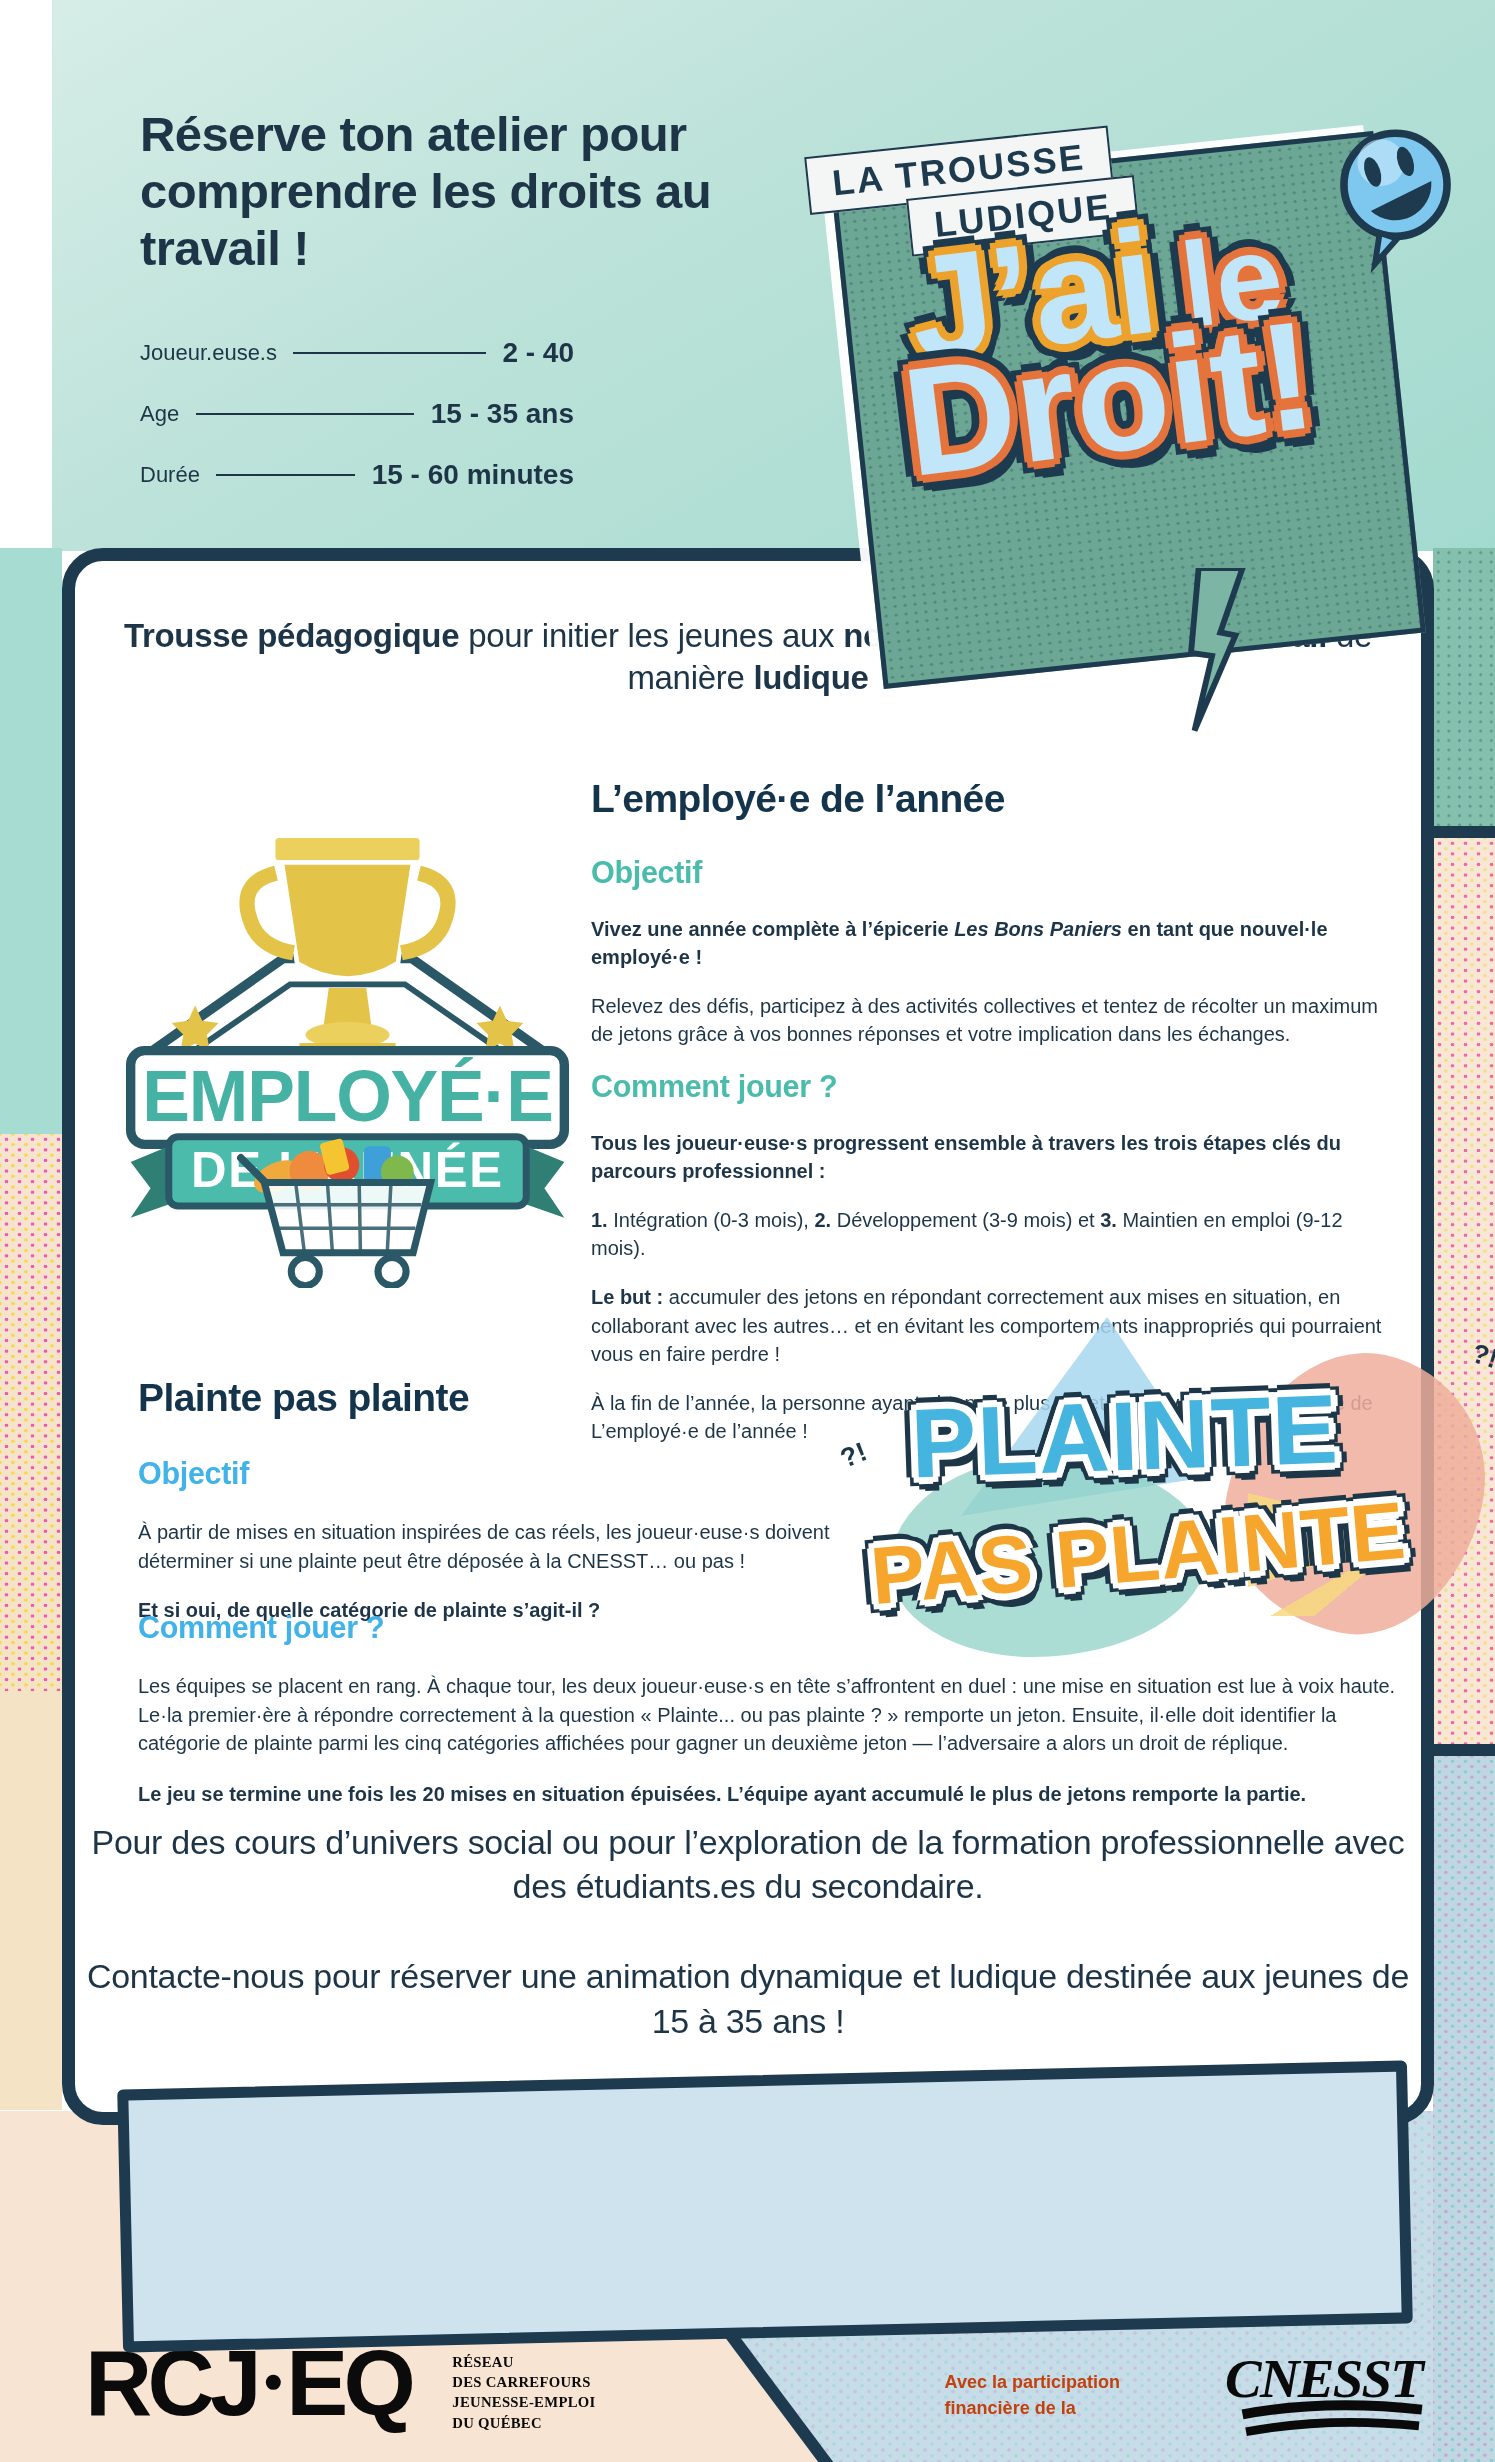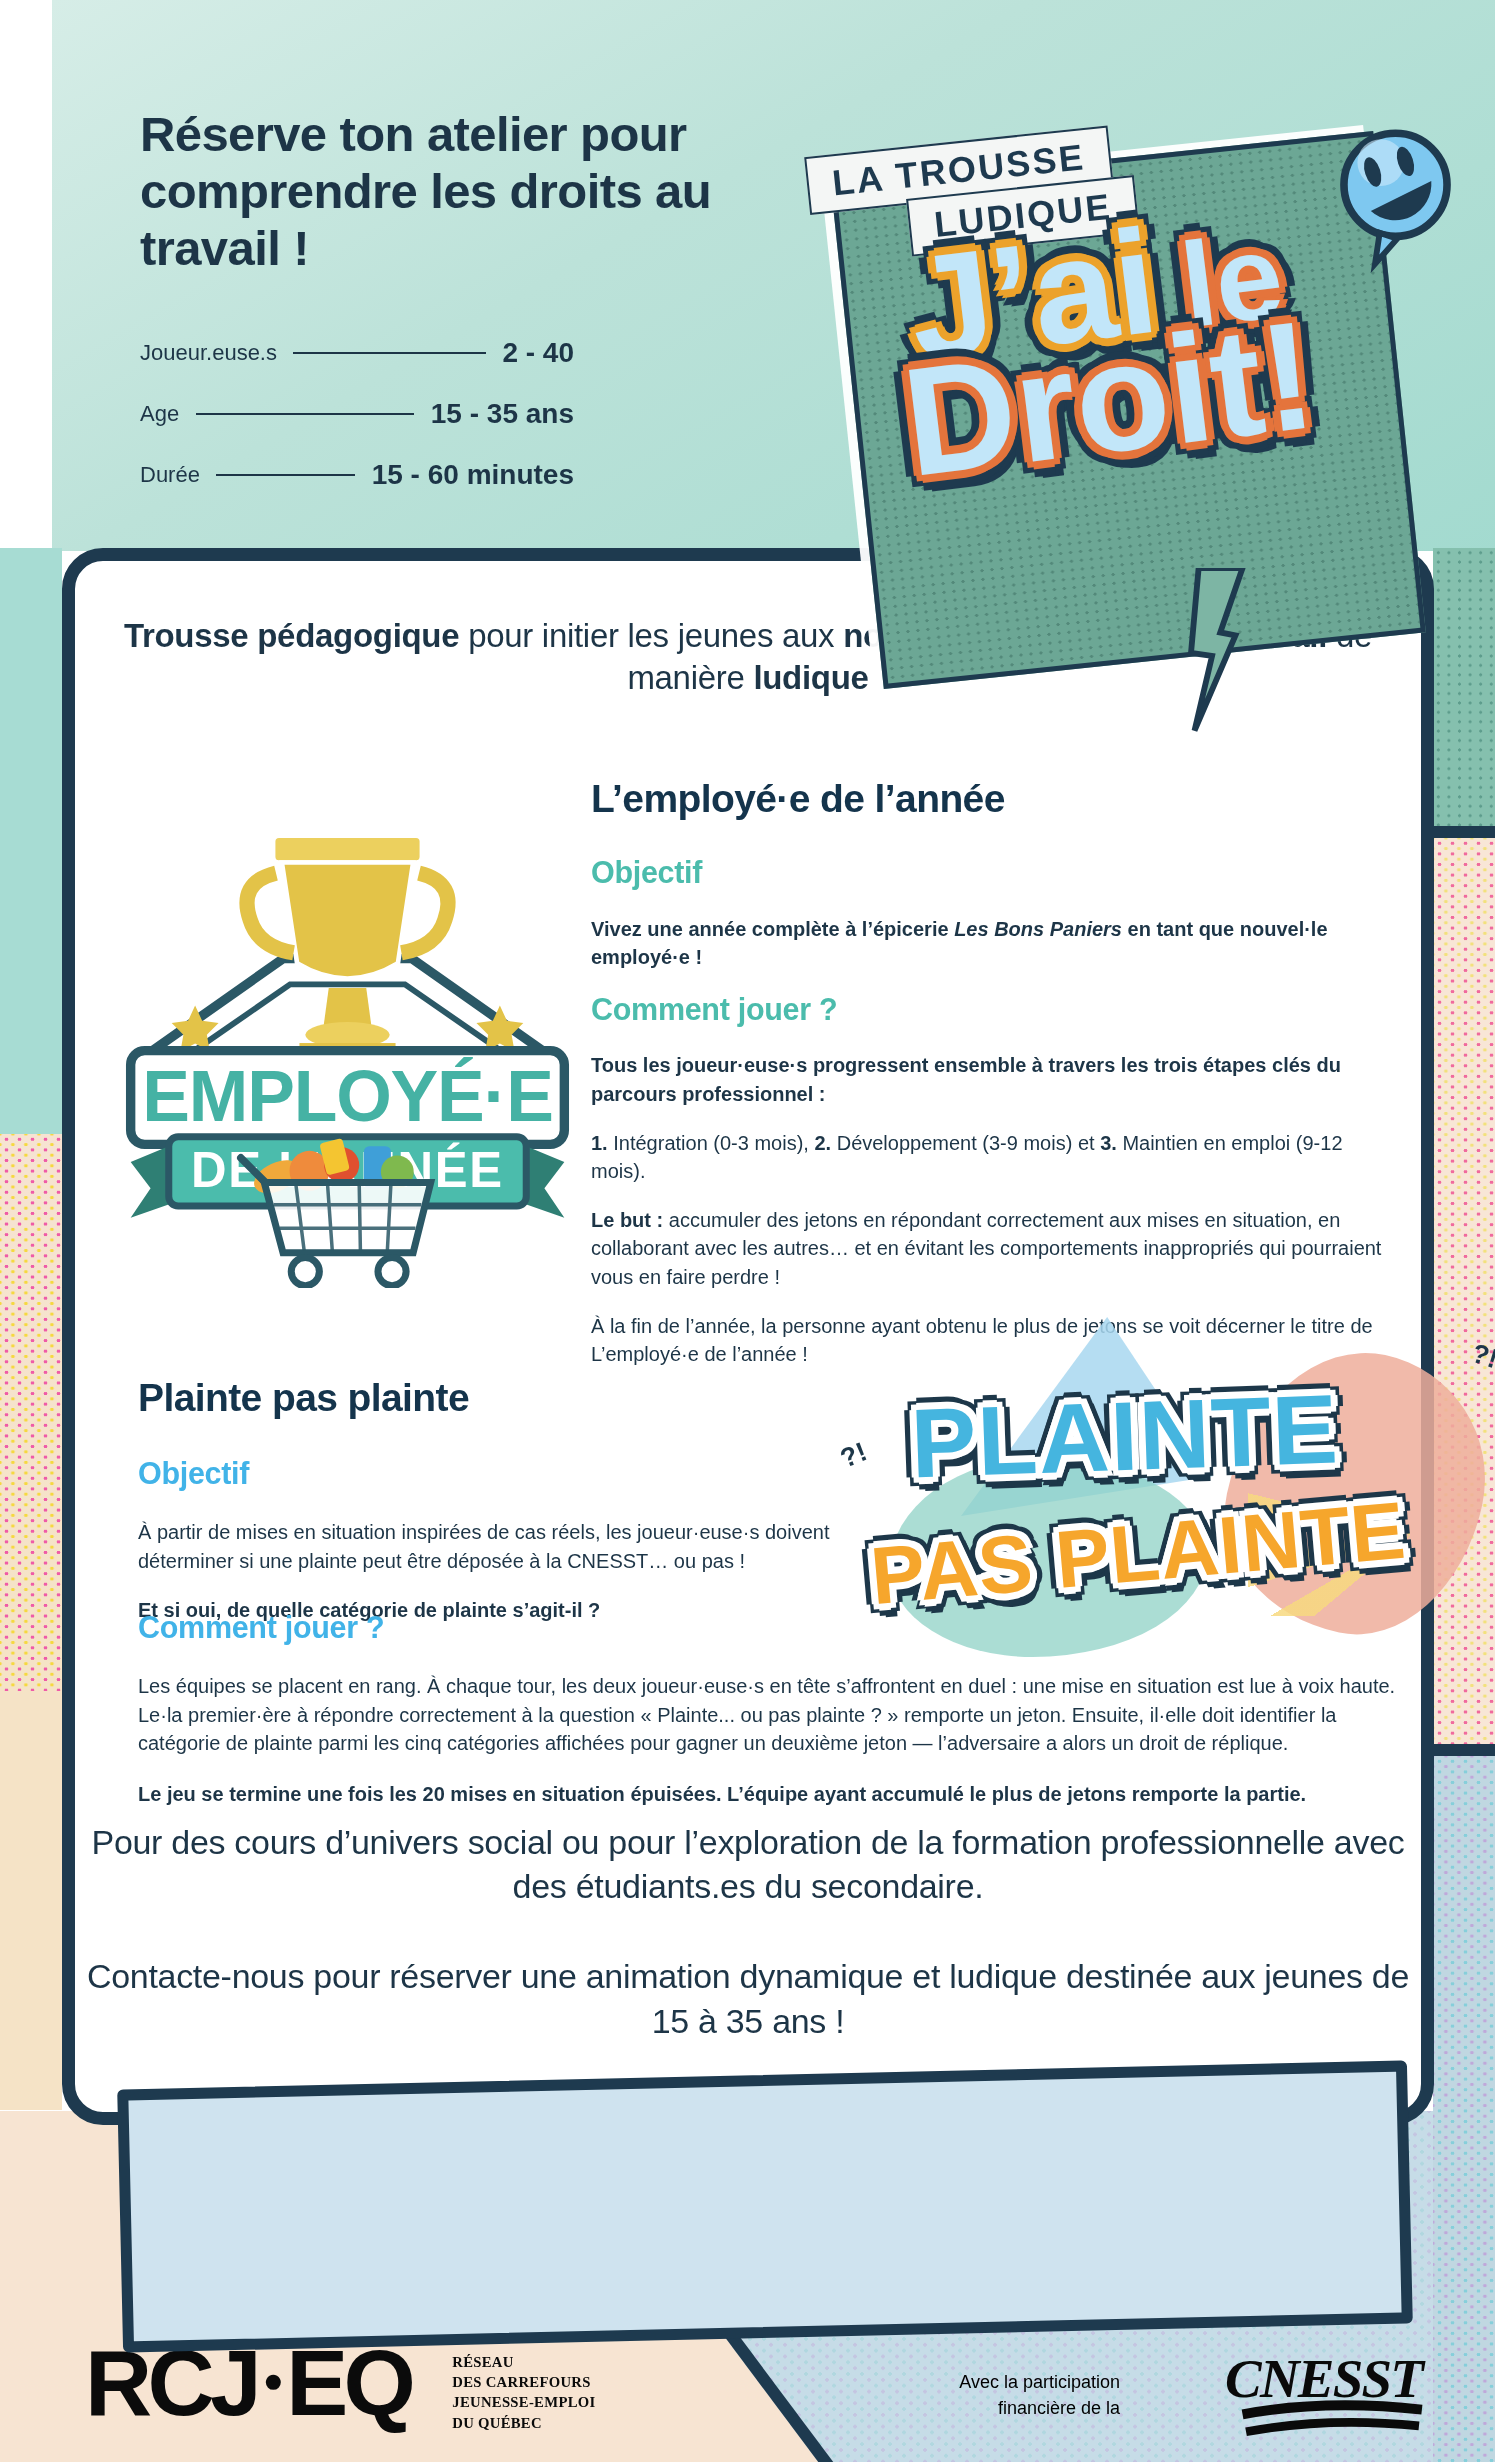--- a/index.html
+++ b/index.html
@@ -70,21 +70,21 @@
     background-size:14px 11.7px,14px 11.7px; background-position:0 0,7px 5.9px; opacity:.55; }
   .footer-peach { left:0; top:0; width:838px; height:100%; background:#f7e4d2;
     clip-path:polygon(0 0, 556px 0, 819px 100%, 0 100%); }
   .footer-diag { left:0; top:0; width:838px; height:100%; background:#1e3a4f;
     clip-path:polygon(556px 0, 571px 0, 834px 100%, 819px 100%); }
   .rcjeq { left:85px; top:235px; display:flex; align-items:flex-start; }
   .rcjeq-acr { font-size:93px; font-weight:900; letter-spacing:-4.7px; color:#0b0b0b; line-height:.8; }
   .rcjeq-dot { font-size:35px; color:#0b0b0b; margin:16.4px 2.3px 0 5.9px; line-height:1; }
   .rcjeq-lines { margin-left:41px; margin-top:5.9px;font-family:Liberation Serif, serif; }
   .rcjeq-lines div { font-size:14.7px; font-weight:800; letter-spacing:0.3px; color:#0b0b0b; line-height:1.38; }
-  .participation { right:375px; top:258px; text-align:right; font-size:18px; line-height:1.45; color:#000000; }
+  .participation { right:375px; top:258px; text-align:left; font-size:18px; line-height:1.45; color:#c2410c;font-weight:bold; }
   .cnesst-logo { right:64px; top:232px; width:211px; height:111px; }
 
   
   .card { left:62px; top:548px; width:1372px; height:1577px; background:#fff;
     border:13px solid #1e3a4f; border-radius:41px; z-index:10; }
   .intro { left:0; top:54px; width:100%; text-align:center; font-size:33px; line-height:1.28;
     color:#1d3547; font-weight:500; letter-spacing:-0.3px; }
   .intro b { font-weight:800;text-align:center; }
   .card h2 { font-size:39px; font-weight:800; color:#14344c; letter-spacing:-0.6px; }
   .h3 { font-size:30.5px; font-weight:800; letter-spacing:-0.3px; }
@@ -260,20 +260,21 @@
       <path d="M72,62 L86,174 M126,62 L134,174 M180,62 L182,174 M234,62 L228,174 M34,96 L286,96 M44,136 L276,136" stroke="#2b5866" stroke-width="6" opacity=".85"></path>
       <circle cx="88" cy="210" r="24" fill="#fff" stroke="#2b5866" stroke-width="12"></circle>
       <circle cx="236" cy="210" r="24" fill="#fff" stroke="#2b5866" stroke-width="12"></circle>
     </g>
   </svg>
 
   <div class="abs emp-col">
     <h2>L’employé·e de l’année</h2>
     <div class="h3 teal">Objectif</div>
     <p class="bold"><span>Vivez une année complète à l’épicerie </span><i>Les Bons Paniers</i><span> en tant que nouvel·le employé·e !</span></p>
+    <p>Relevez des défis, participez à des activités collectives et tentez de récolter un maximum de jetons grâce à vos bonnes réponses et votre implication dans les échanges.</p>
     <div class="h3 teal mt">Comment jouer ?</div>
     <p class="bold">Tous les joueur·euse·s progressent ensemble à travers les trois étapes clés du parcours professionnel :</p>
     <p><b>1.</b><span> Intégration (0-3 mois), </span><b>2.</b><span> Développement (3-9 mois) et </span><b>3.</b><span> Maintien en emploi (9-12 mois).</span></p>
     <p><b>Le but :</b><span> accumuler des jetons en répondant correctement aux mises en situation, en collaborant avec les autres… et en évitant les comportements inappropriés qui pourraient vous en faire perdre !</span></p>
     <p>À la fin de l’année, la personne ayant obtenu le plus de jetons se voit décerner le titre de L’employé·e de l’année !</p>
   </div>
 
   <div class="abs plainte-col">
     <h2>Plainte pas plainte</h2>
     <div class="h3 blue">Objectif</div>

